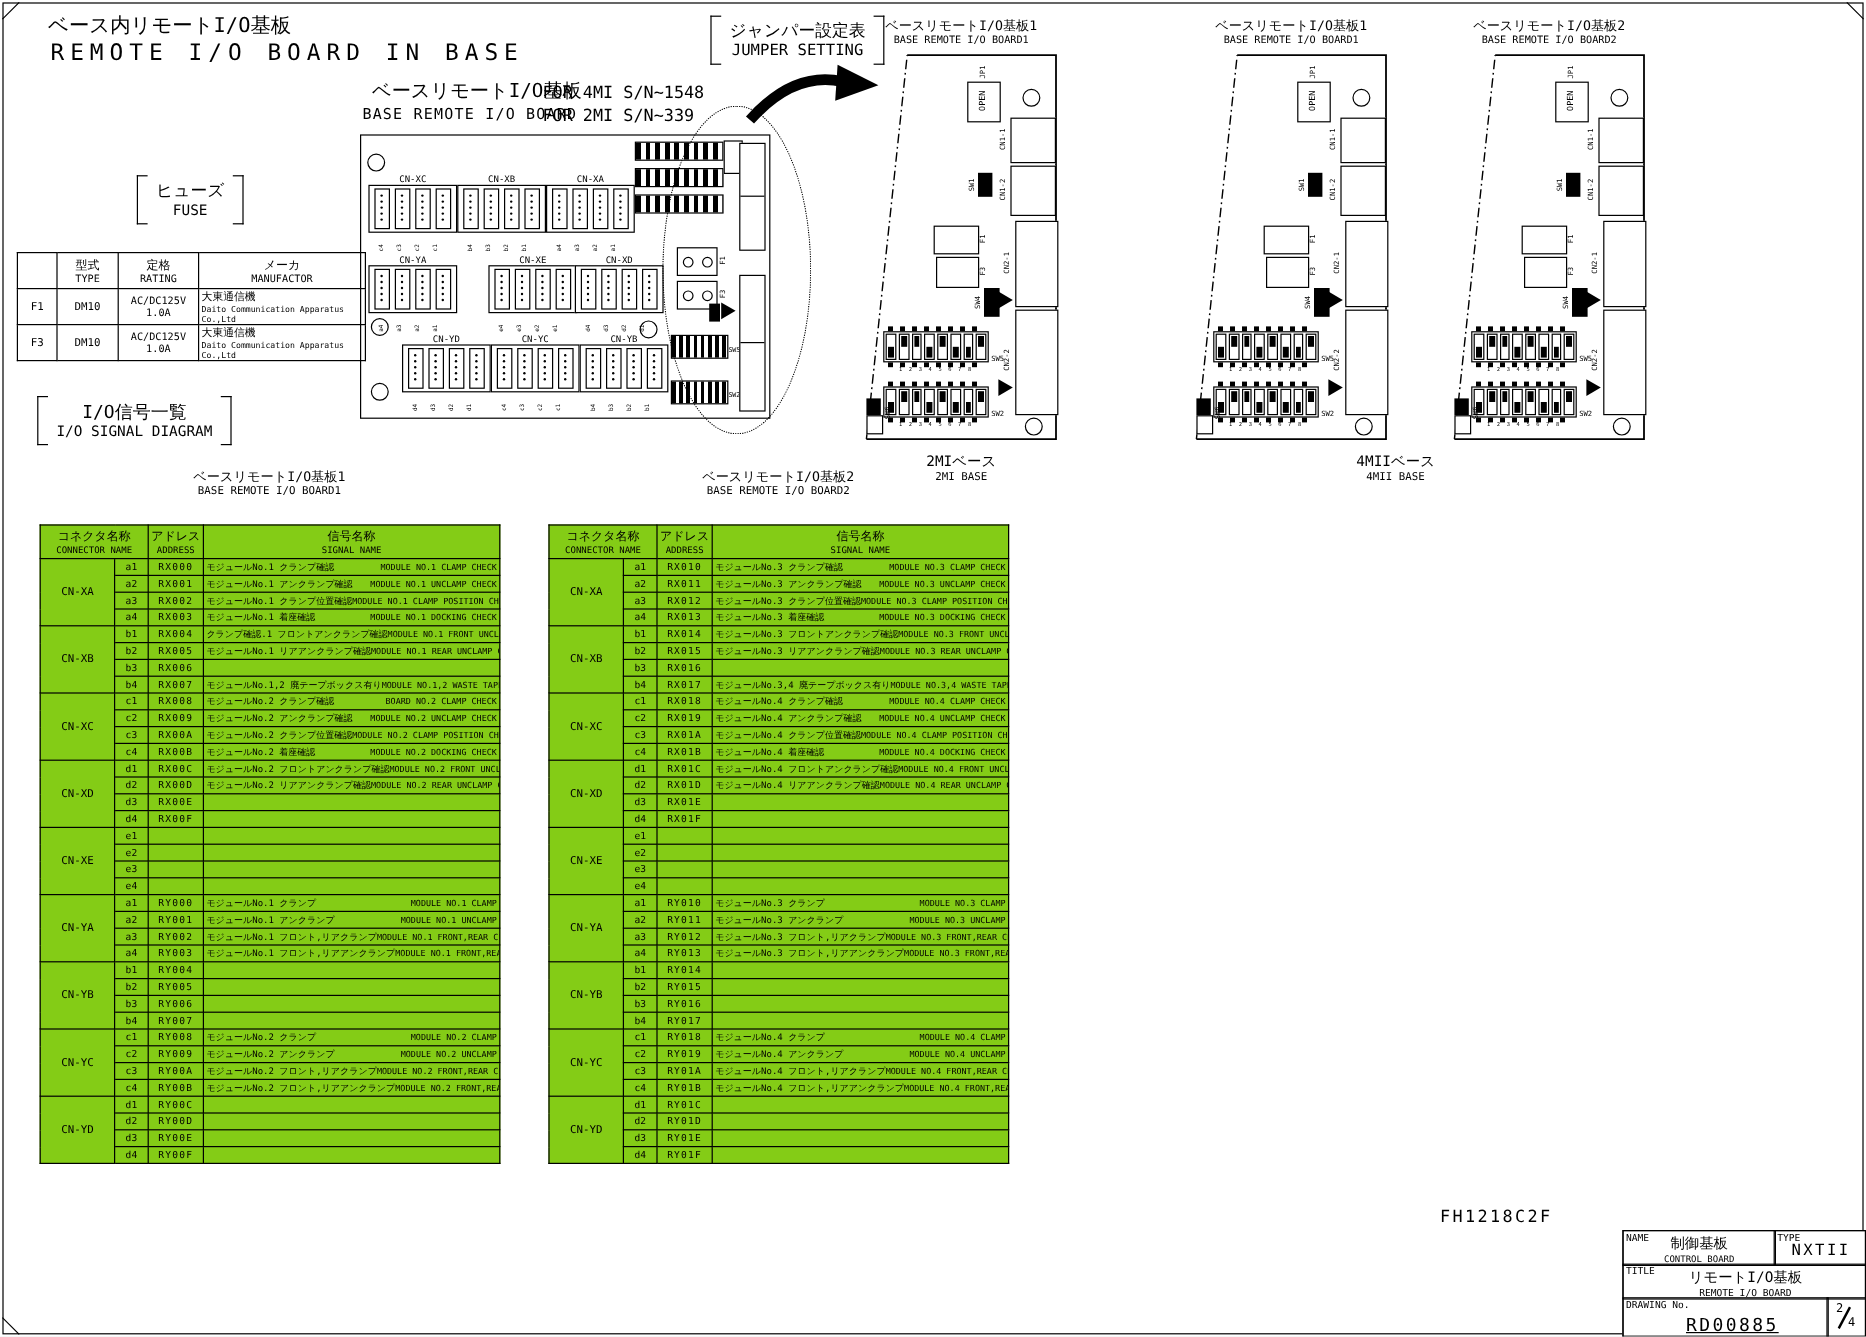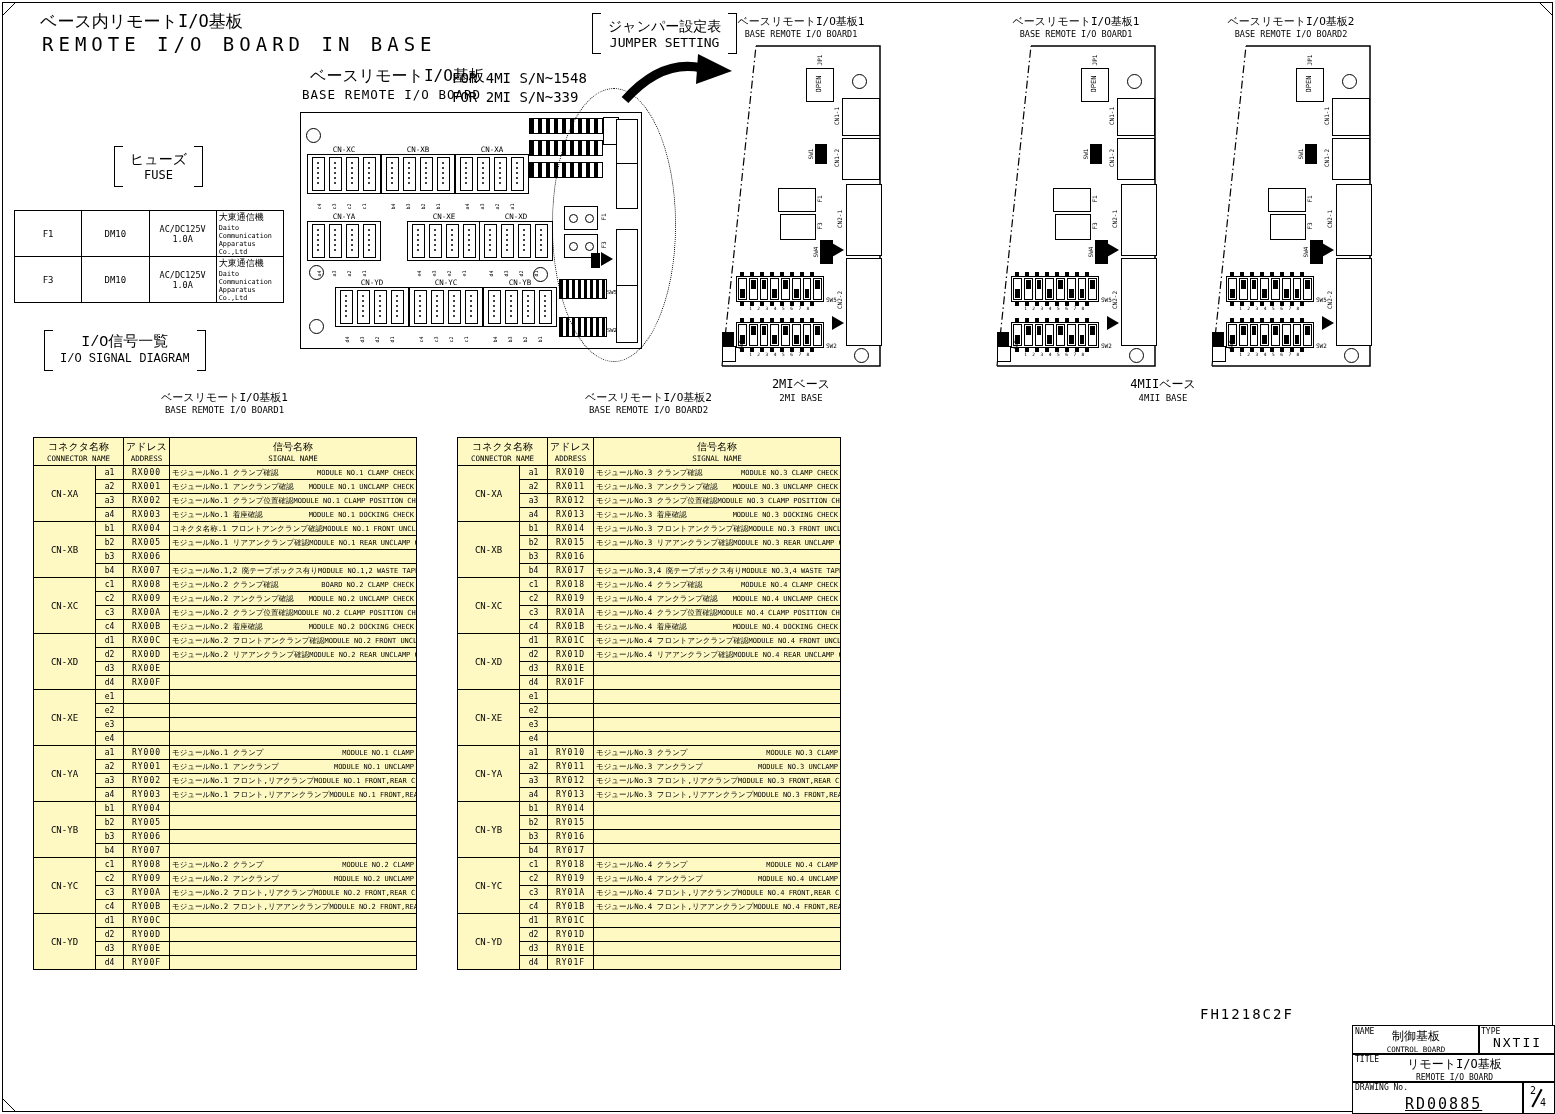--- a/index.html
+++ b/index.html
@@ -12,21 +12,21 @@
   .bracket{position:absolute;text-align:center;padding:4px 16px;}
   .bracket::before,.bracket::after{content:"";position:absolute;top:0;bottom:0;width:8px;border:1.5px solid #000;}
   .bracket::before{left:0;border-right:none;}
   .bracket::after{right:0;border-left:none;}
   .jp-l{font-size:14px;line-height:18px;white-space:nowrap;}
   .en-l{font-size:12px;line-height:15px;white-space:nowrap;}
   
   table{border-collapse:collapse;table-layout:fixed;}
   #fuse-table table{width:270px;border:1.5px solid #000;}
   #fuse-table td{border:1px solid #000;padding:0 2px;vertical-align:middle;}
-  .sig-wrap table{width:383px;border:1.5px solid #000;background:#fef9c3;padding-left:45px;}
+  .sig-wrap table{width:383px;border:1.5px solid #000;background:#84cc16;padding-left:45px;}
   .sig-wrap td,.sig-wrap th{border:1px solid #000;padding:0 2px;overflow:hidden;white-space:nowrap;}
   .sig-wrap th{font-weight:normal;}
   .sig-wrap .gname{font-size:9px;text-align:center;}
   .sig-wrap .pin{font-size:8px;text-align:center;}
   .sig-wrap .addr{font-size:8px;text-align:center;letter-spacing:1px;}
   .sig-wrap .grp-top td{border-top:1.5px solid #000;}
   .sigflex{display:flex;justify-content:space-between;align-items:center;height:13px;}
   .sigflex .sjp{font-size:7.5px;}
   .sigflex .sen{font-size:7px;}
   
@@ -75,20 +75,35 @@
   <div class="abs" style="left:42px;top:33px;font-size:19px;letter-spacing:5px;">REMOTE I/O BOARD IN BASE</div>
 
   <div class="bracket" style="left:114px;top:146px;">
     <div class="jp-l">ヒューズ</div>
     <div class="en-l">FUSE</div>
   </div>
 
   <div id="fuse-table" class="abs" style="left:14px;top:210px;">
       <table>
         <tbody>
+          <tr style="height:30px;">
+            <td style="width:28px;"></td>
+            <td class="c" style="width:46px;">
+              <div style="font-size:10px;">型式</div>
+              <div style="font-size:8.5px;">TYPE</div>
+            </td>
+            <td class="c" style="width:62px;">
+              <div style="font-size:10px;">定格</div>
+              <div style="font-size:8.5px;">RATING</div>
+            </td>
+            <td class="c" style="width:134px;">
+              <div style="font-size:10px;">メーカ</div>
+              <div style="font-size:8.5px;">MANUFACTOR</div>
+            </td>
+          </tr>
           <tr style="height:29px;">
             <td class="c" style="font-size:9px;">F1</td>
             <td class="c" style="font-size:9px;">DM10</td>
             <td class="c">
               <div style="font-size:8.5px;">AC/DC125V</div>
               <div style="font-size:8.5px;">1.0A</div>
             </td>
             <td>
               <div style="font-size:9px;">大東通信機</div>
               <div style="font-size:6.8px;">Daito Communication Apparatus Co.,Ltd</div>
@@ -103,21 +118,21 @@
             </td>
             <td>
               <div style="font-size:9px;">大東通信機</div>
               <div style="font-size:6.8px;">Daito Communication Apparatus Co.,Ltd</div>
             </td>
           </tr>
         </tbody>
       </table>
     </div>
 
-  <div class="bracket" style="left:44px;top:330px;font-family:Liberation Mono, monospace;">
+  <div class="bracket" style="left:31px;top:330px;">
     <div class="jp-l" style="font-size:15px;">I/O信号一覧</div>
     <div class="en-l">I/O SIGNAL DIAGRAM</div>
   </div>
 
   <div class="abs" style="left:310px;top:66px;font-size:16px;">ベースリモートI/O基板</div>
   <div class="abs" style="left:302px;top:87px;font-size:12.5px;letter-spacing:1px;">BASE REMOTE I/O BOARD</div>
   <div class="abs" style="left:452px;top:69px;font-size:14px;line-height:19px;">
     <div>FOR 4MI S/N~1548</div>
     <div>FOR 2MI S/N~339</div>
   </div>
@@ -704,21 +719,21 @@
                 <span class="sen">MODULE NO.1 DOCKING CHECK</span>
               </div>
             </td>
           </tr>
           <tr style="height:14px;" class="grp-top">
             <td class="gname" rowspan="4">CN-XB</td>
             <td class="pin">b1</td>
             <td class="addr">RX004</td>
             <td>
               <div class="sigflex">
-                <span class="sjp">コネクタ名称.1 フロントアンクランプ確認</span>
+                <span class="sjp">クランプ確認.1 フロントアンクランプ確認</span>
                 <span class="sen">MODULE NO.1 FRONT UNCLAMP CHECK</span>
               </div>
             </td>
           </tr>
           <tr style="height:14px;" class="">
             <td class="pin">b2</td>
             <td class="addr">RX005</td>
             <td>
               <div class="sigflex">
                 <span class="sjp">モジュールNo.1 リアアンクランプ確認</span>

